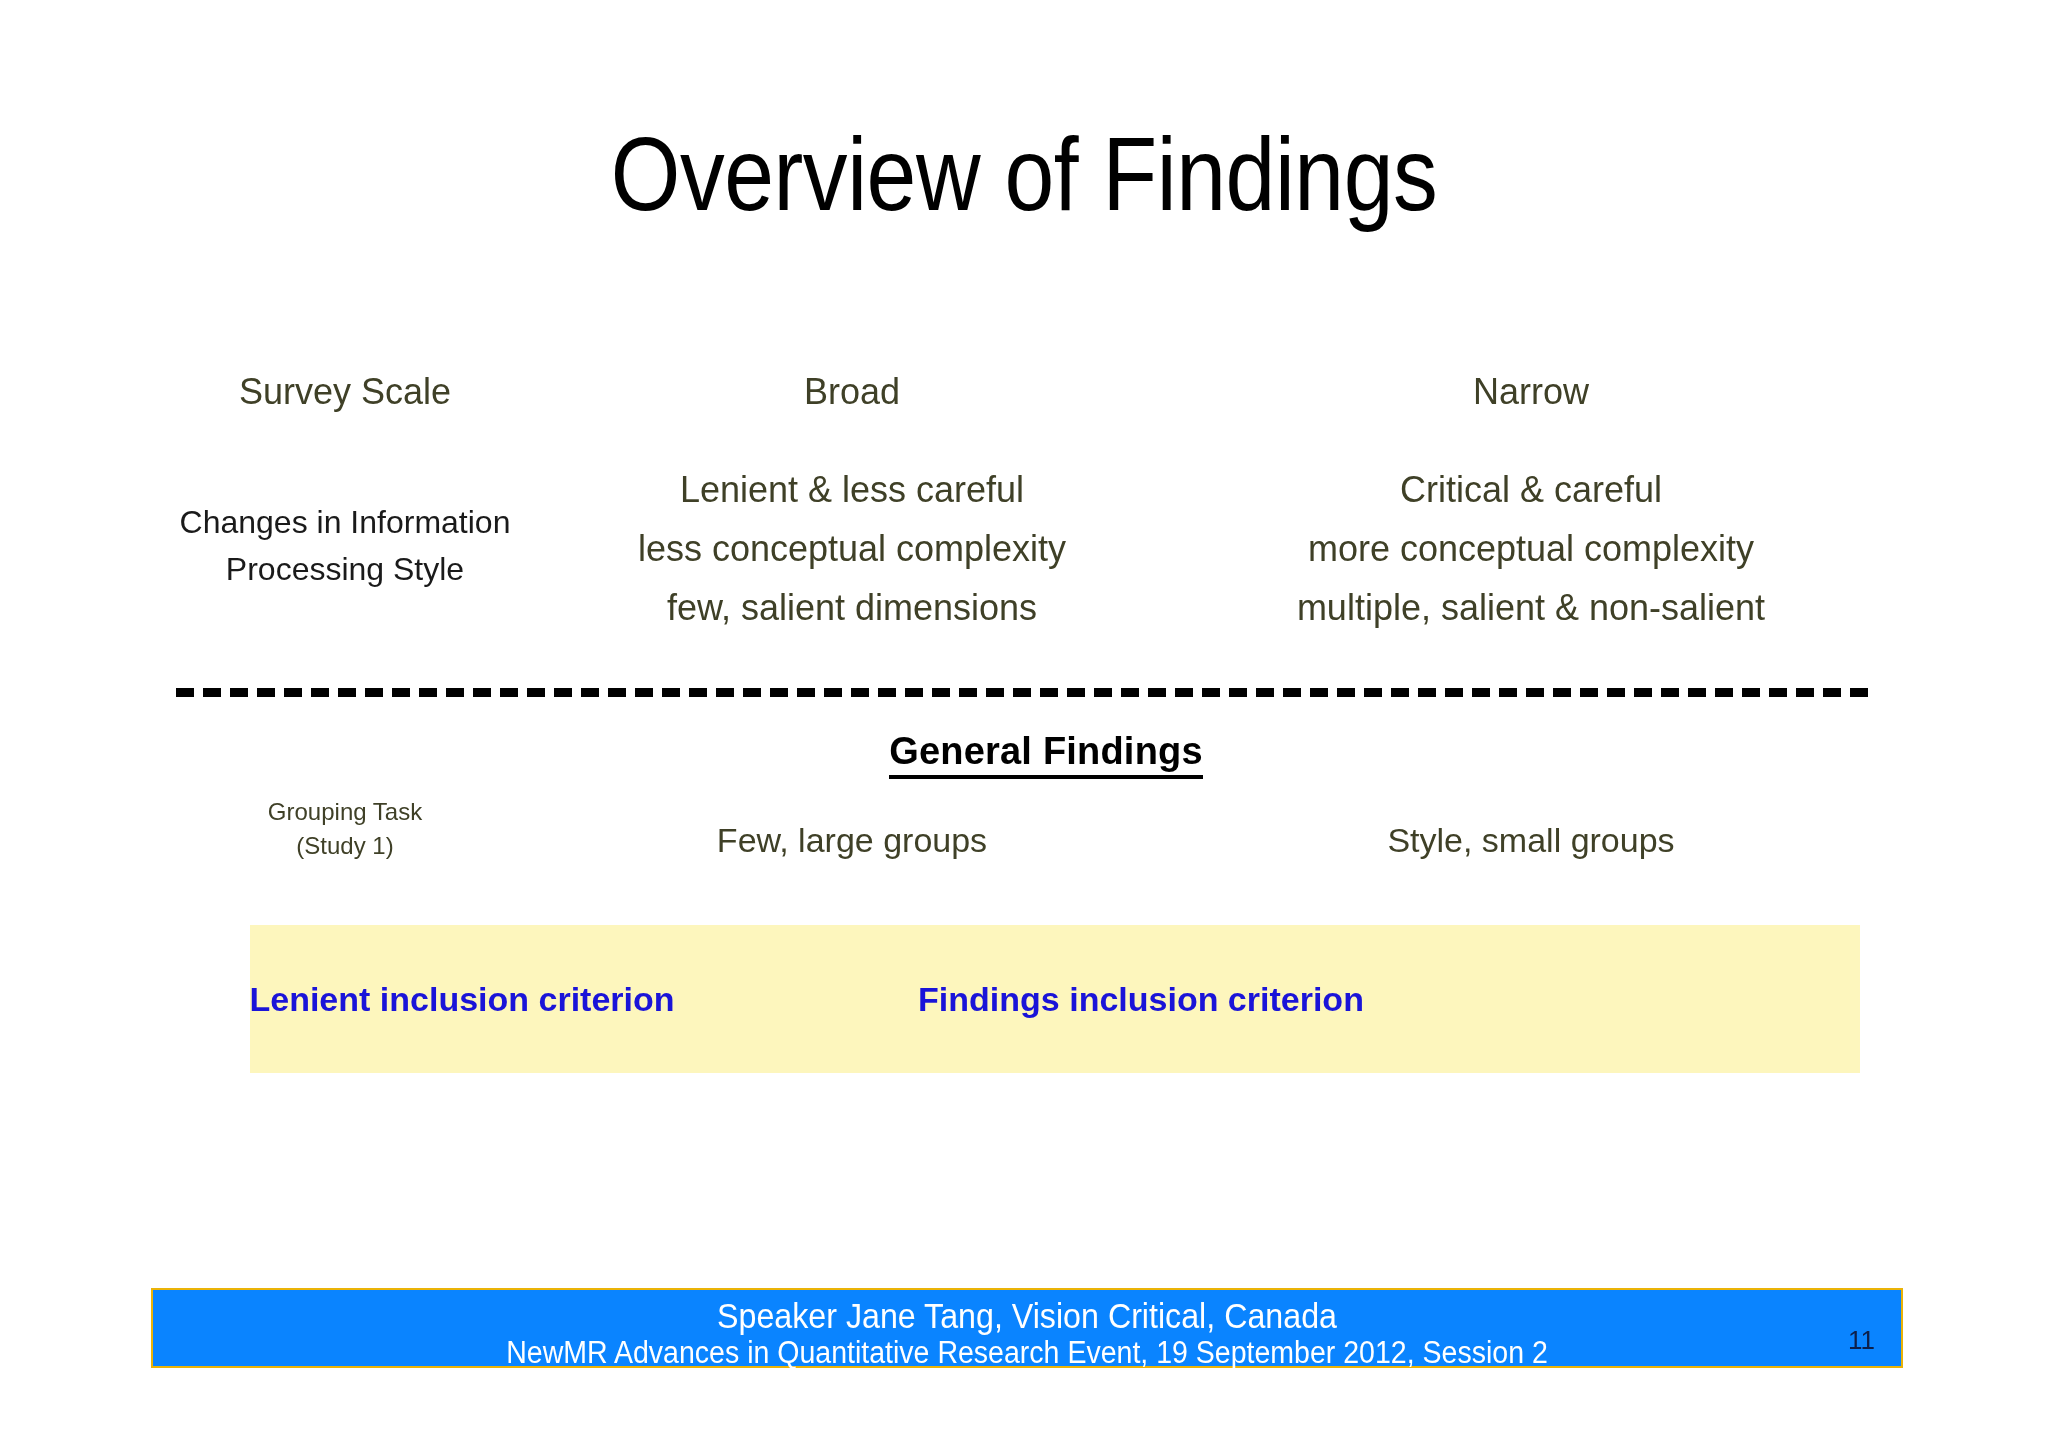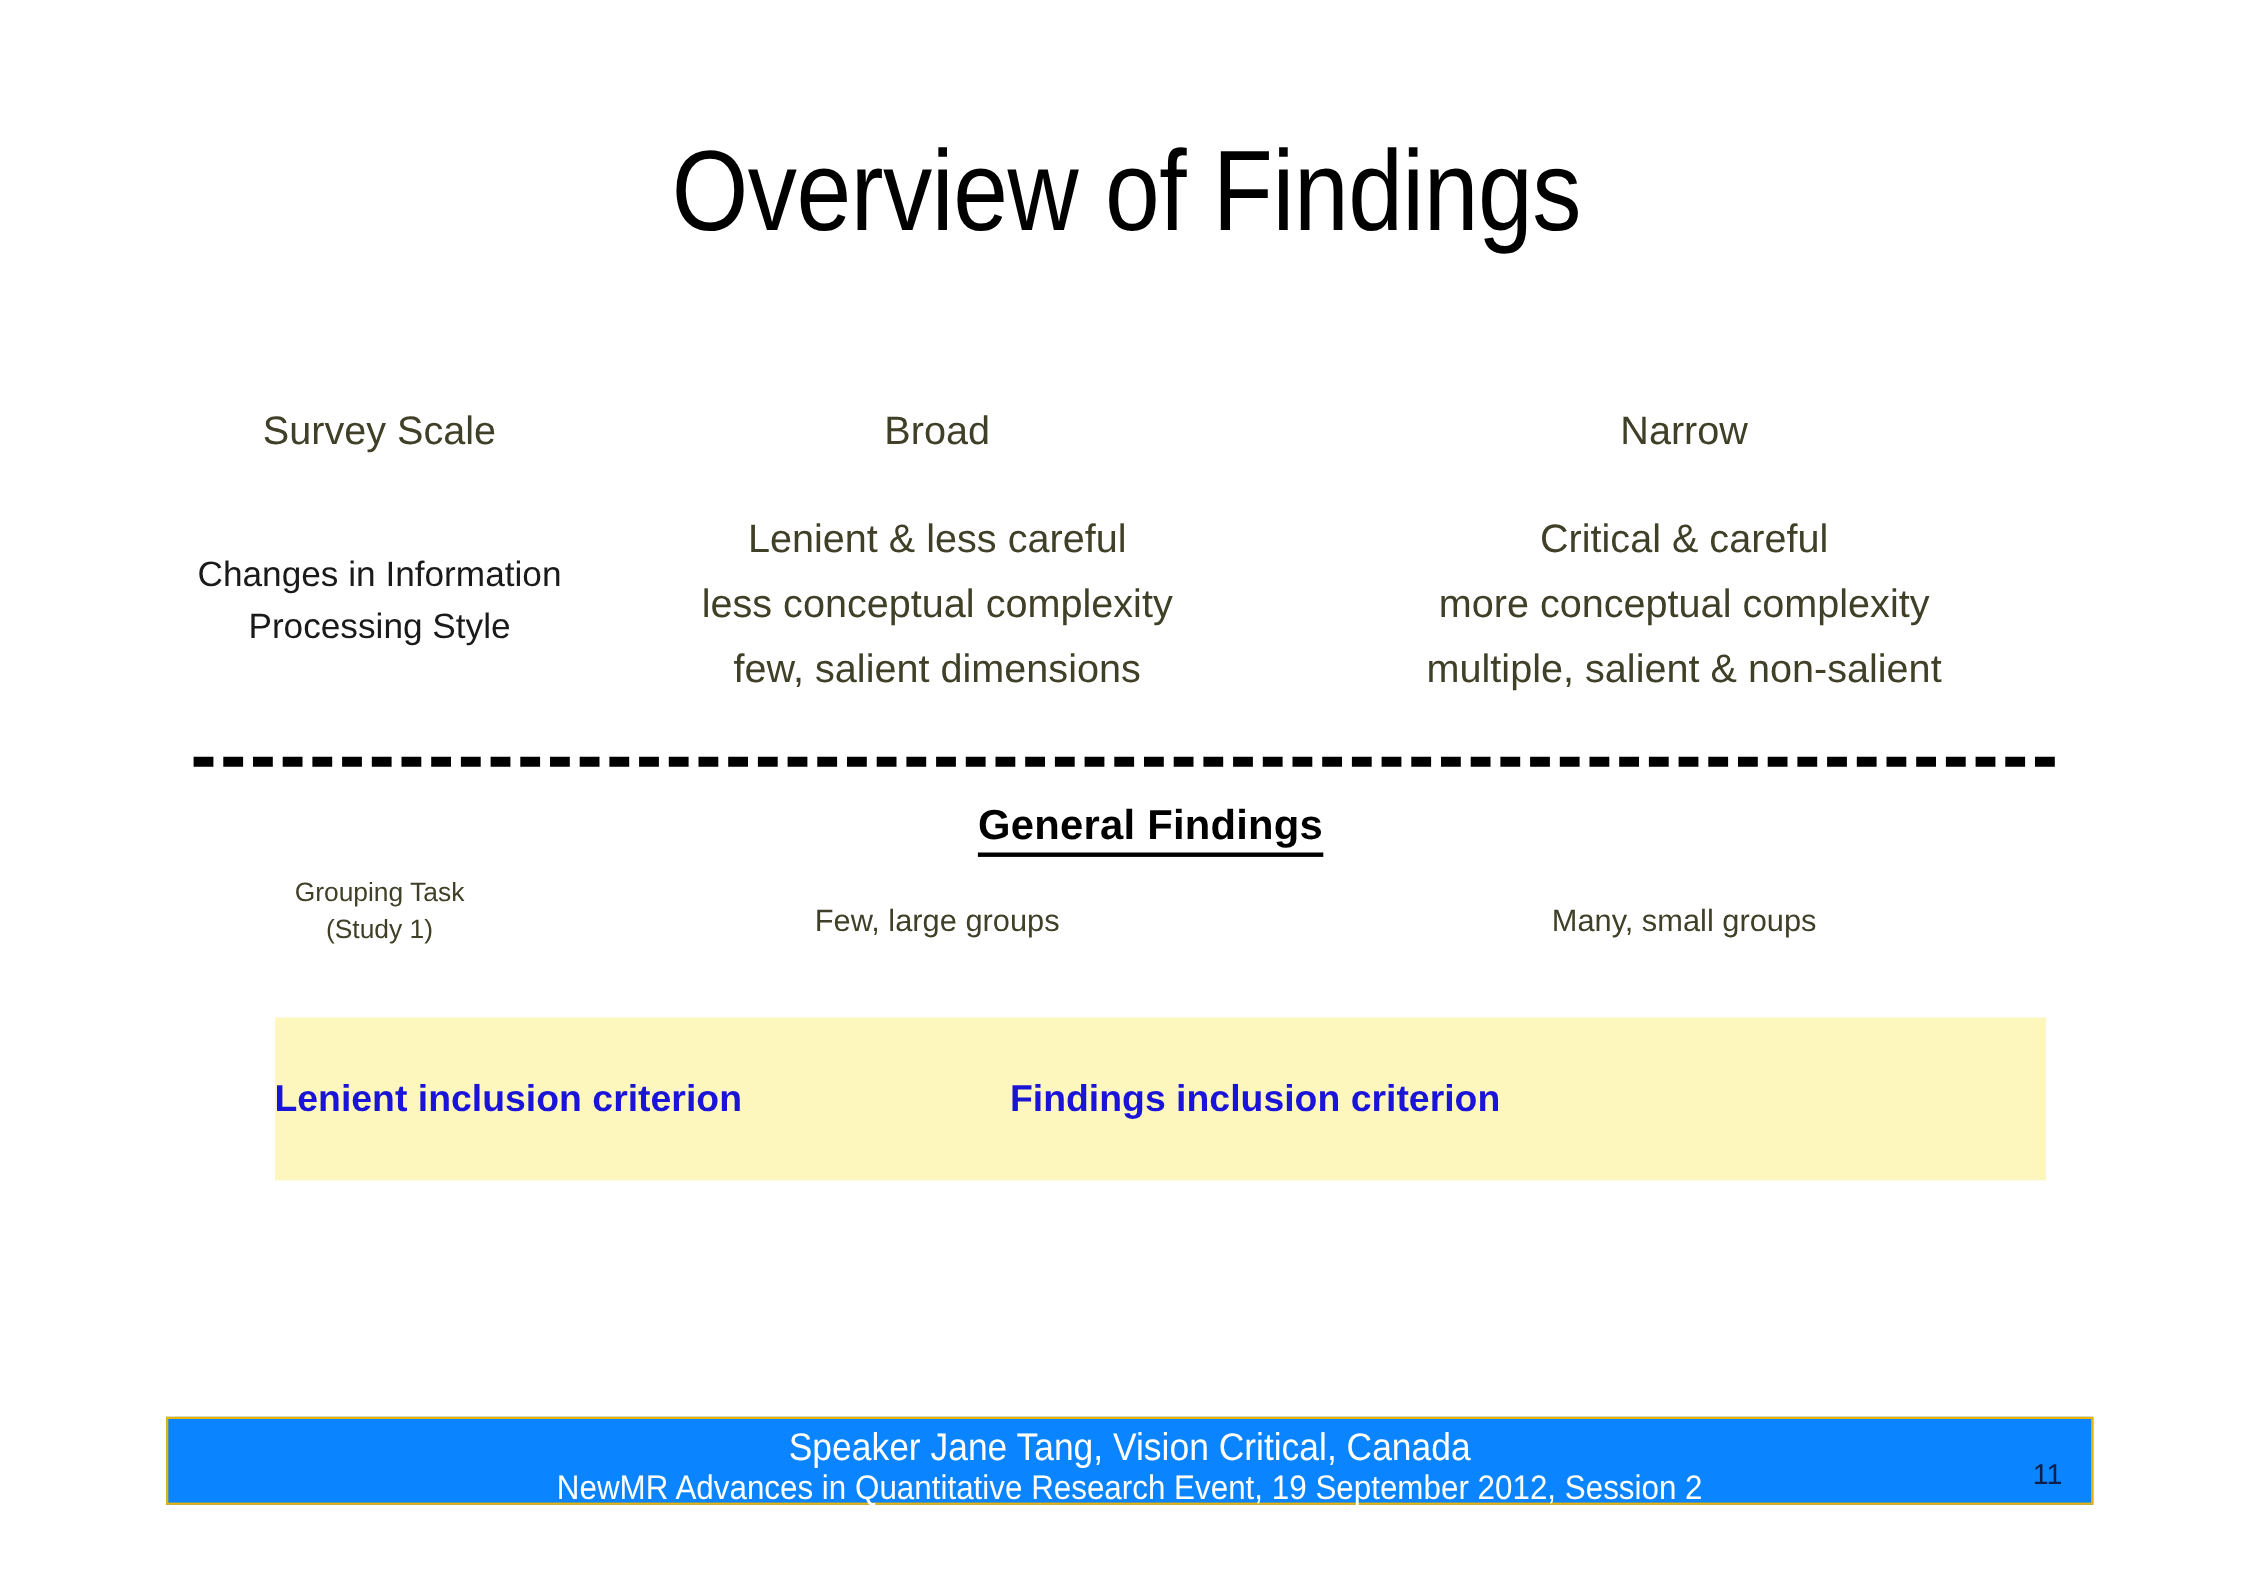--- a/index.html
+++ b/index.html
@@ -122,21 +122,21 @@
     left: 150px;
     top: 795px;
     width: 1748px;
   }
   .grp-label {
     font-size: 24px;
     line-height: 1.4;
     padding-top: 0px;
   }
   .grp-body {
-    font-size: 28px;
+    font-size: 34px;
     line-height: 1.4;
     padding-top: 22px;
   }
 
   
   .yellow-band {
     position: absolute;
     left: 250px;
     top: 925px;
     width: 1610px;
@@ -241,21 +241,21 @@
   <div class="general-findings">
     <span class="gf-shift">General Findings</span>
   </div>
 
   <div class="row grouping-row">
     <div class="cell col-label grp-label olive">
       <div>Grouping Task</div>
       <div>(Study 1)</div>
     </div>
     <div class="cell col-broad grp-body olive">Few, large groups</div>
-    <div class="cell col-narrow grp-body olive">Many, small groups</div>
+    <div class="cell col-narrow grp-body olive">Style, small groups</div>
   </div>
 
   <div class="yellow-band"></div>
   <div class="row cat-row">
     <div class="cell col-broad cat-body blue-bold">Lenient inclusion criterion</div>
     <div class="cell col-narrow cat-body blue-bold">Findings inclusion criterion</div>
   </div>
 
   <div class="footer-bar">
     <div class="footer-text">

